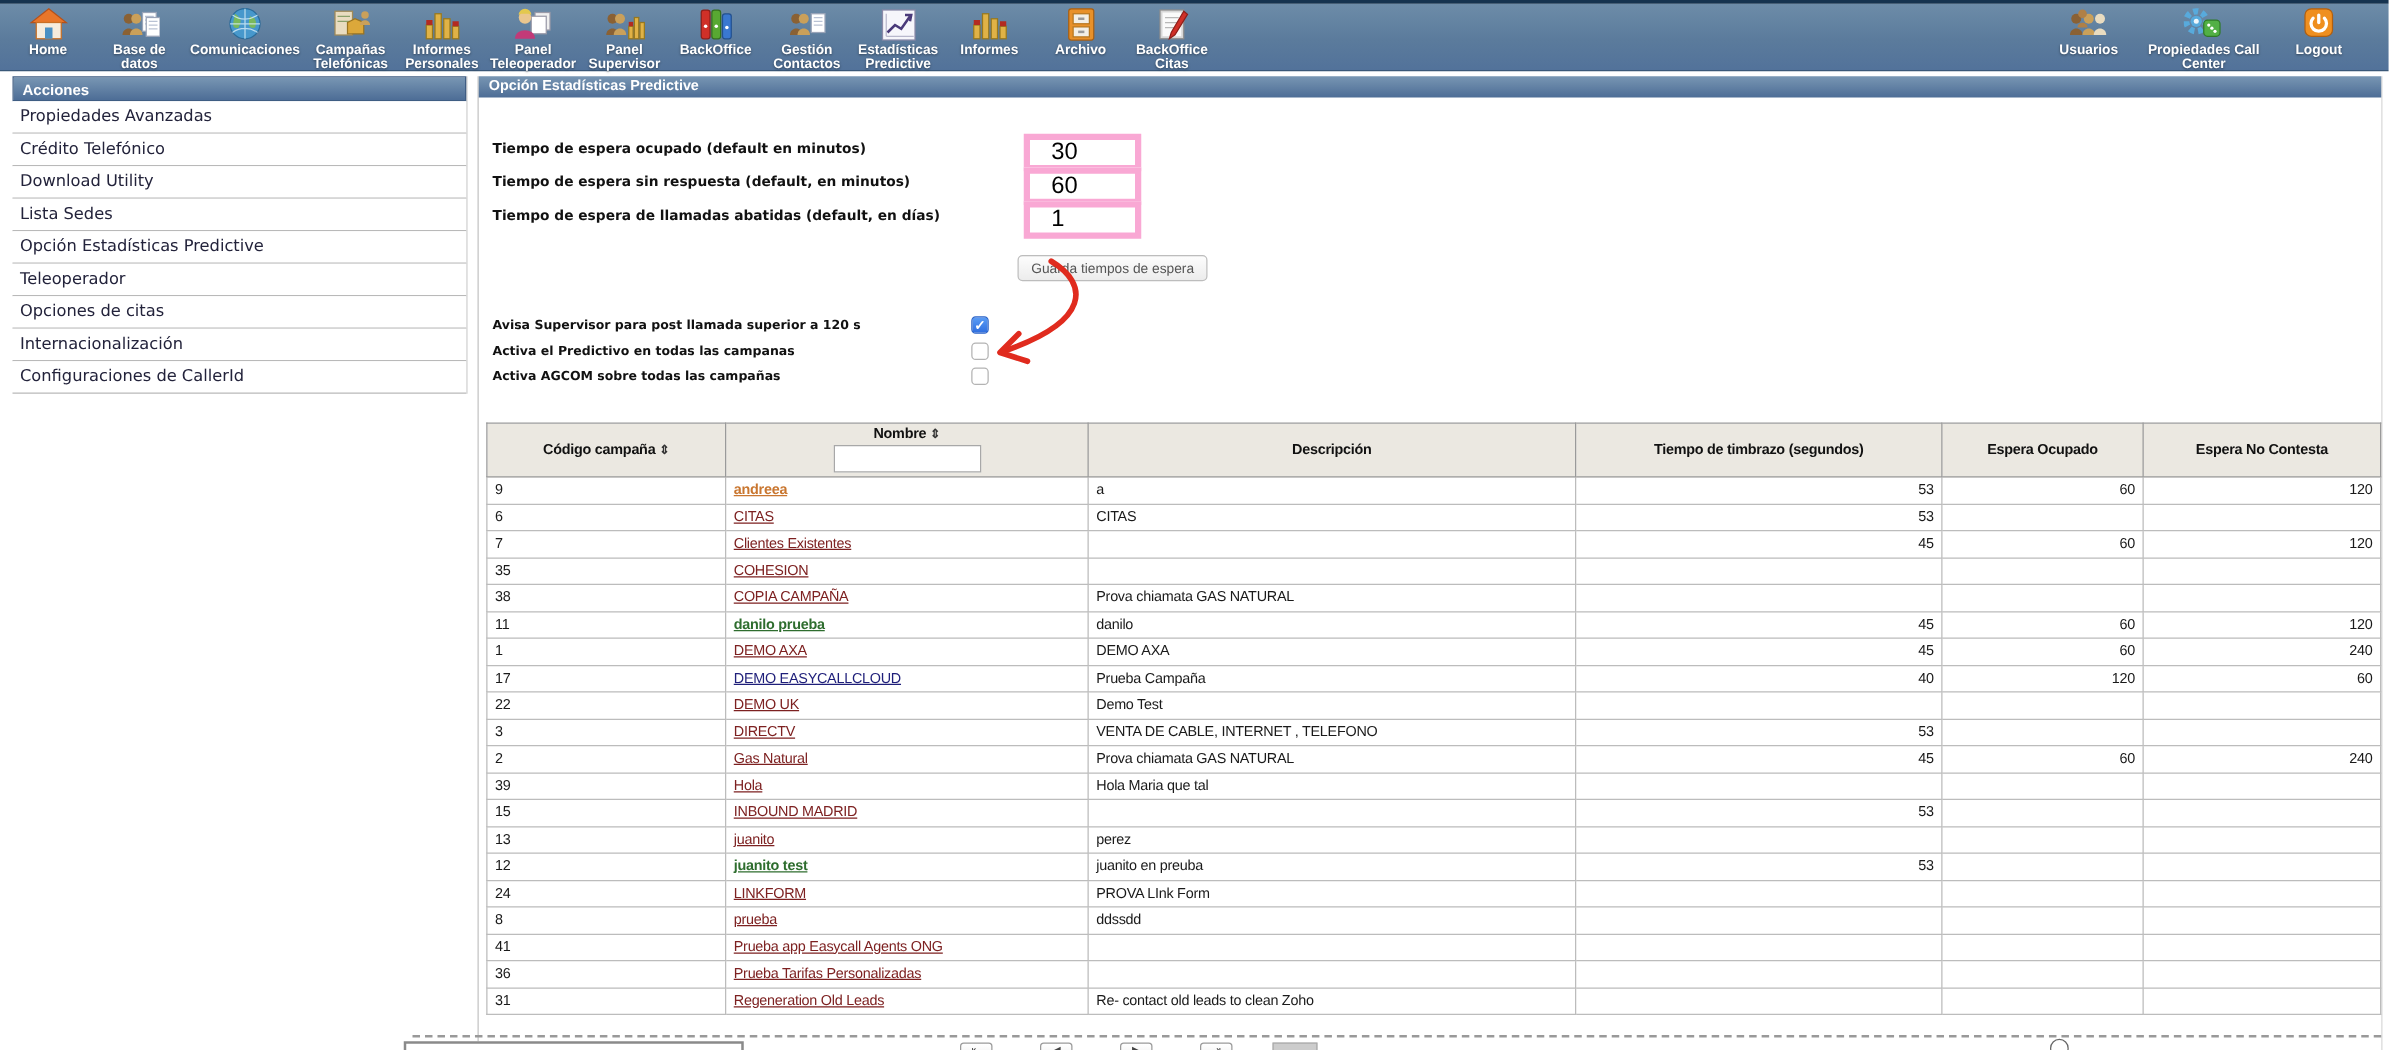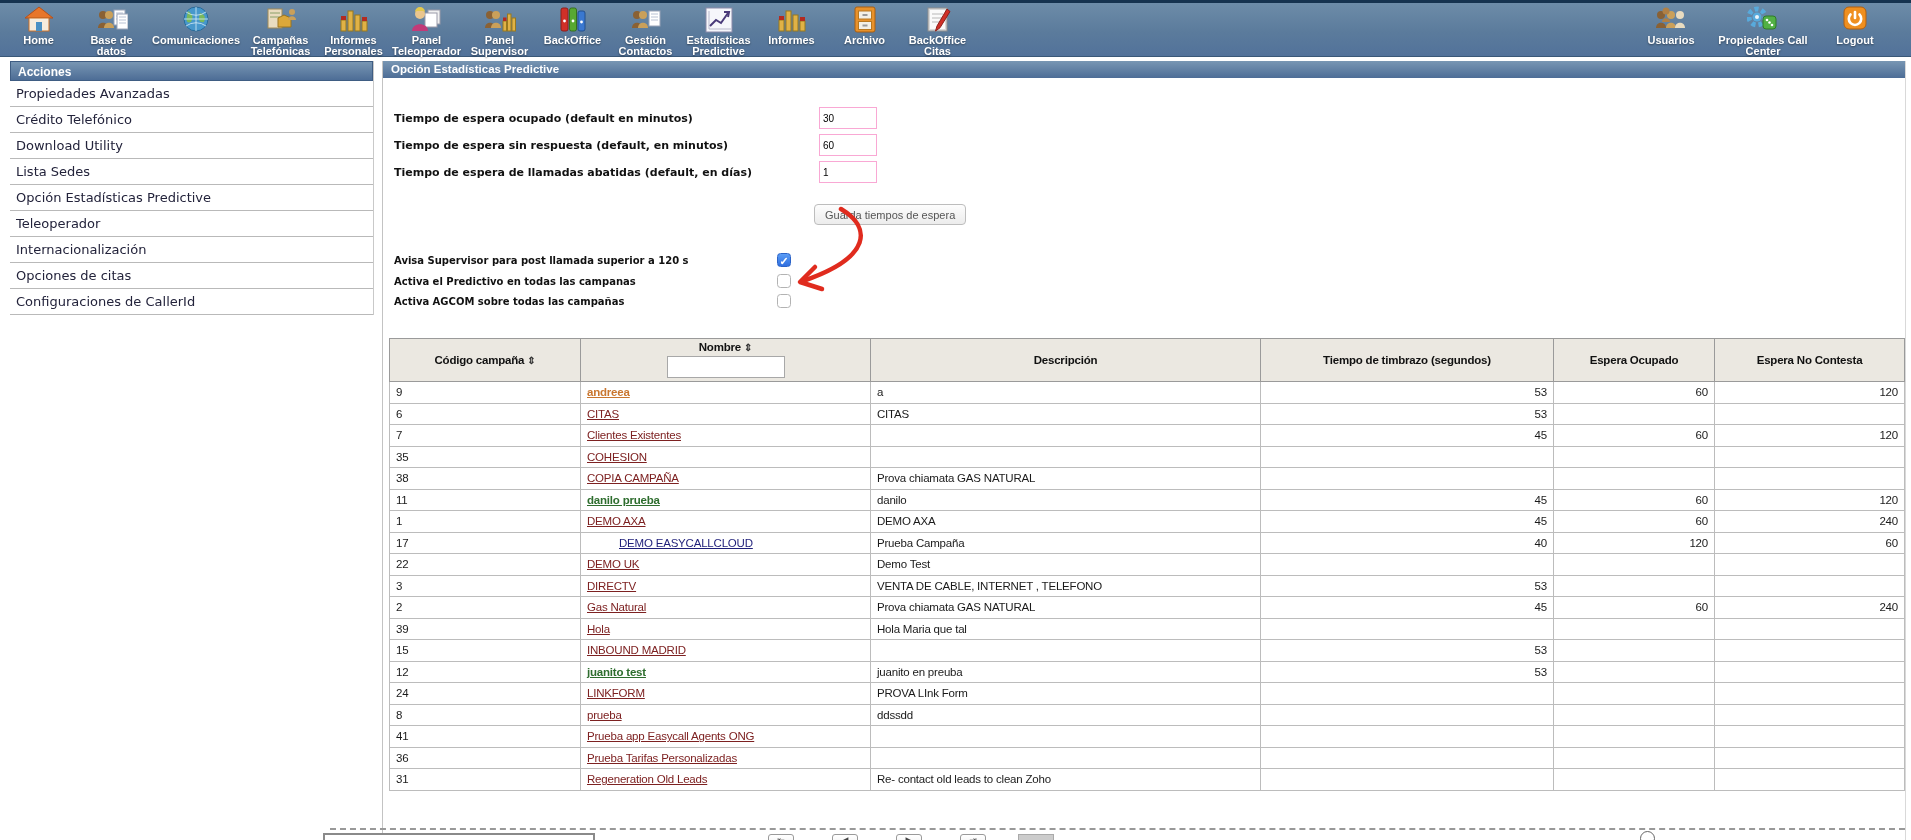--- a/index.html
+++ b/index.html
@@ -34,21 +34,21 @@
   .main{position:absolute;left:382px;top:61px;width:1524px;height:779px;box-sizing:border-box;
     border-left:1px solid #c3c3c3;border-right:1px solid #d9d9d9;}
   .panel-header{height:17px;line-height:17px;padding-left:8px;
     background:linear-gradient(180deg,#7896b3 0%,#4d6d96 100%);
     color:#fff;font-weight:bold;font-size:11.5px;}
 
   .field-row{position:absolute;left:11px;height:24px;}
   .field-label{position:absolute;left:0;top:0;width:410px;line-height:24px;white-space:nowrap;
     font-family:"DejaVu Sans",sans-serif;font-weight:bold;font-size:11px;color:#111;}
   .field-input{position:absolute;left:425px;top:0;width:50px;height:20px;
-    border:1px solid #f9a8d4;font-size:10px;padding:0 3px;font-family:"Liberation Sans",sans-serif;}
+    border:5px solid #f9a8d4;font-size:19px;padding:0 17px;font-family:"Liberation Sans",sans-serif;}
   .save-btn{position:absolute;left:431px;top:143px;height:21px;padding:0 10px;
     font-size:11px;color:#555;background:linear-gradient(180deg,#fdfdfd,#ececec);
     border:1px solid #bdbdbd;border-radius:4px;cursor:pointer;
     font-family:"Liberation Sans",sans-serif;}
 
   .cb-row{position:absolute;left:11px;height:17px;}
   .cb-label{position:absolute;left:0;top:0;white-space:nowrap;line-height:17px;
     font-family:"DejaVu Sans",sans-serif;font-weight:bold;font-size:10px;color:#111;}
   .checkbox{position:absolute;left:383px;top:1px;width:14px;height:14px;border-radius:3.5px;
     box-sizing:border-box;cursor:pointer;}
@@ -63,21 +63,21 @@
     table-layout:fixed;font-size:11.5px;letter-spacing:-0.2px;color:#1a1a1a;}
   .camp-table th{background:#ebe8e1;border:1px solid #9a9a9a;font-size:11.5px;font-weight:bold;
     color:#111;text-align:center;padding:2px 4px;}
   .camp-table td{border:1px solid #bcbcbc;height:20.5px;padding:0 6px;white-space:nowrap;
     overflow:hidden;background:#fff;}
   .camp-table td.num{text-align:right;}
   .camp-table a{text-decoration:underline;cursor:pointer;}
   .lnk-maroon{color:#7d2121;}
   .lnk-orange{color:#c9762f;font-weight:bold;}
   .lnk-green{color:#2e6d2e;font-weight:bold;}
-  .lnk-navy{color:#1f1f7a;margin-left:32px;}
+  .lnk-navy{color:#1f1f7a;}
   .sort{font-size:10px;color:#333;margin-left:3px;}
   .nombre-filter{display:block;margin:3px auto 1px;width:112px;height:18px;
     border:1px solid #a8a8a8;}
 
   
   .footer{position:absolute;left:0;top:828px;width:1911px;height:12px;overflow:hidden;}
   .footer-dash{position:absolute;left:330px;top:0;width:1575px;border-top:2px dashed #999;}
   .footer-input{position:absolute;left:323px;top:5px;width:264px;height:22px;
     border:2px solid #8a8a8a;background:#fff;}
   .pg-btn{position:absolute;top:6px;width:26px;height:20px;box-sizing:border-box;
@@ -302,22 +302,22 @@
 
 <div class="sidebar">
   <div class="sidebar-header">Acciones</div>
   <div id="sidebar-items">
       <div class="sidebar-item">Propiedades Avanzadas</div>
       <div class="sidebar-item">Crédito Telefónico</div>
       <div class="sidebar-item">Download Utility</div>
       <div class="sidebar-item">Lista Sedes</div>
       <div class="sidebar-item">Opción Estadísticas Predictive</div>
       <div class="sidebar-item">Teleoperador</div>
+      <div class="sidebar-item">Opciones de citas</div>
       <div class="sidebar-item">Internacionalización</div>
-      <div class="sidebar-item">Opciones de citas</div>
       <div class="sidebar-item">Configuraciones de CallerId</div>
     </div>
 </div>
 
 <div class="main">
   <div class="panel-header">Opción Estadísticas Predictive</div>
 
   <div id="form-area">
       <div class="field-row" style="top: 46px; width: 560px;">
         <span class="field-label">Tiempo de espera ocupado (default en minutos)</span>
@@ -469,20 +469,28 @@
           <td>Hola Maria que tal</td>
           <td class="num"></td>
           <td class="num"></td>
           <td class="num"></td>
         </tr>
         <tr>
           <td>15</td>
           <td><a class="lnk-maroon">INBOUND MADRID</a></td>
           <td></td>
           <td class="num">53</td>
+          <td class="num"></td>
+          <td class="num"></td>
+        </tr>
+        <tr>
+          <td>13</td>
+          <td><a class="lnk-maroon">juanito</a></td>
+          <td>perez</td>
+          <td class="num"></td>
           <td class="num"></td>
           <td class="num"></td>
         </tr>
         <tr>
           <td>12</td>
           <td><a class="lnk-green">juanito test</a></td>
           <td>juanito en preuba</td>
           <td class="num">53</td>
           <td class="num"></td>
           <td class="num"></td>

